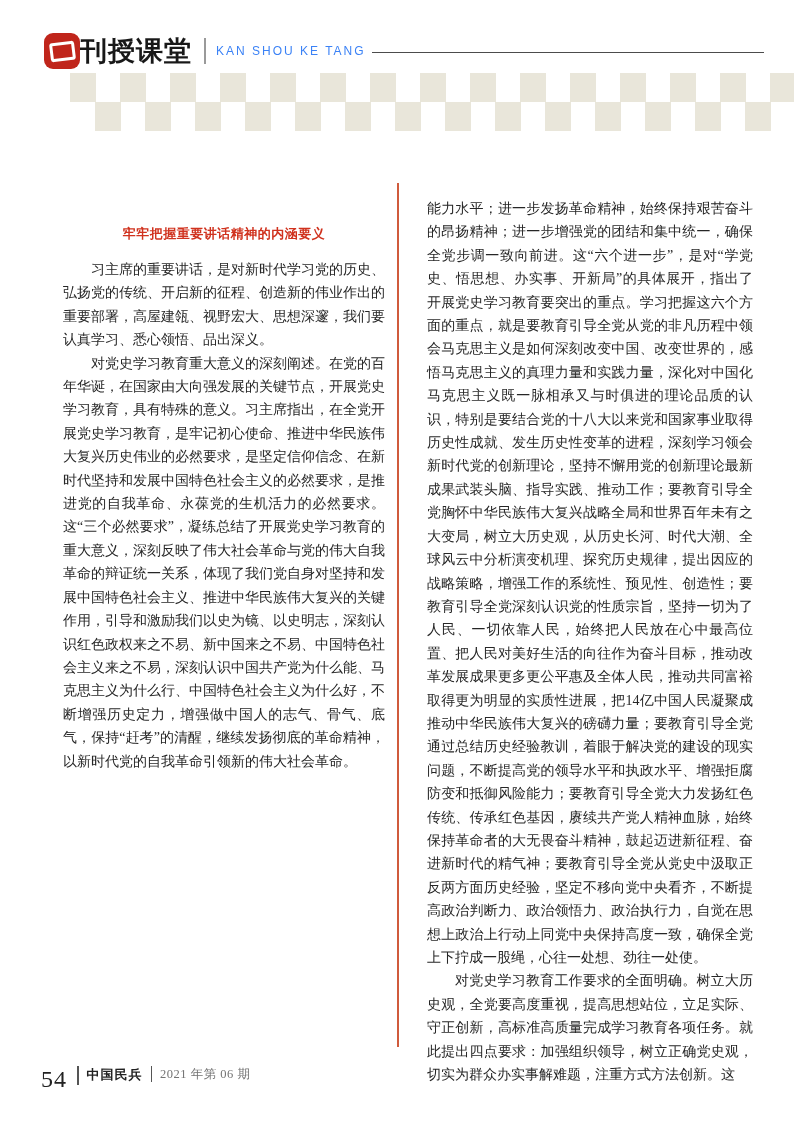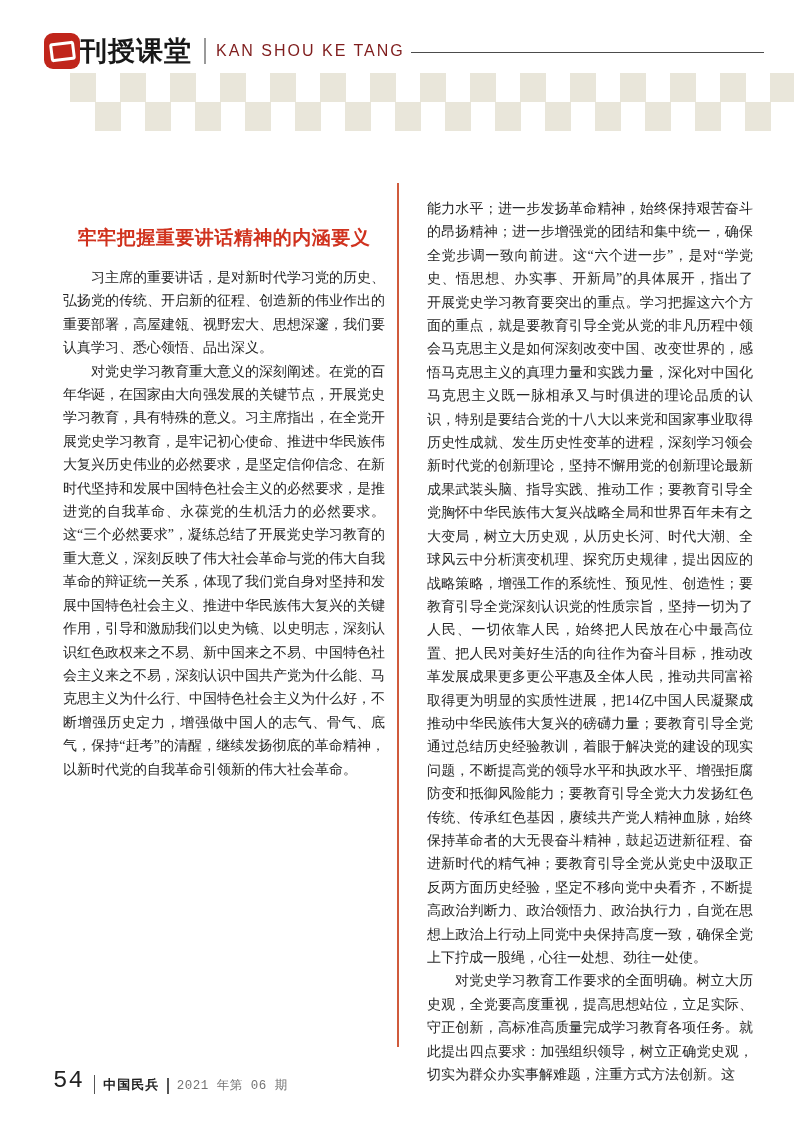--- a/index.html
+++ b/index.html
@@ -22,21 +22,21 @@
     border:3.5px solid #ffffff;border-radius:3px;transform:rotate(-7deg);
   }
   .logo-text{
     font-family:"Liberation Sans","DejaVu Sans",sans-serif;
     font-weight:bold;font-size:27px;color:#181818;
     letter-spacing:1px;white-space:nowrap;
   }
   .vbar{width:2px;height:26px;background:#9a9a9a;margin:0 10px 0 12px;}
   .logo-pinyin{
     font-family:"Liberation Sans","DejaVu Sans",sans-serif;
-    font-size:16px;color:#7f1d1d;letter-spacing:2px;white-space:nowrap;
+    font-size:12px;color:#3b82f6;letter-spacing:2px;white-space:nowrap;
   }
   .hrule{flex:1;height:1px;background:#4c4c4c;margin-left:6px;margin-top:2px;}
   
   .checker{
     position:absolute;height:29px;
     background:repeating-linear-gradient(90deg,#e9e6da 0,#e9e6da 26px,transparent 26px,transparent 50px);
   }
   .checker.row1{top:73px;left:70px;right:0;}
   .checker.row2{top:102px;left:95px;right:0;}
   
@@ -54,34 +54,34 @@
   .acc-br-a{right:-3px;bottom:-5px;width:52px;height:16px;}
   .acc-br-b{right:49px;bottom:-5px;width:33px;height:8px;}
   .no-text{
     font-family:"DejaVu Serif","Liberation Serif",serif;
     font-weight:bold;font-size:32px;color:#c13a22;letter-spacing:2px;
   }
   
   .sec-title{
     margin:25px 0 0;text-align:center;
     font-family:"Liberation Sans","DejaVu Sans",sans-serif;
-    font-weight:bold;font-size:19px;color:#d0321e;letter-spacing:0.5px;
+    font-weight:bold;font-size:13px;color:#d0321e;letter-spacing:0.5px;
   }
   
   .bodytext{margin-top:15px;}
   .bodytext p, .col-right p{
     margin:0;font-size:14px;line-height:23.4px;color:#262626;
     text-align:justify;
   }
   p.indent{text-indent:2em;}
   
   .pagefooter{
-    position:absolute;left:53px;top:1066px;height:28px;
-    display:flex;align-items:flex-end;
-    font-family:Liberation Mono, monospace;color:#222222;
+    position:absolute;left:41px;top:1066px;height:28px;
+    display:flex;align-items:flex-start;
+    font-family:Liberation Serif, serif;color:#222222;
   }
   .page-num{font-size:24px;font-weight:500;letter-spacing:1px;}
   .fbar1{width:1.5px;height:19px;background:#555;margin:0 8px 0 10px;}
   .mag-name{font-size:13px;font-weight:bold;letter-spacing:1px;}
   .fbar2{width:1.5px;height:16px;background:#555;margin:0 8px;}
   .issue{font-size:12.5px;color:#737373;letter-spacing:0.5px;}
 </style>
 </head>
 <body>
 

